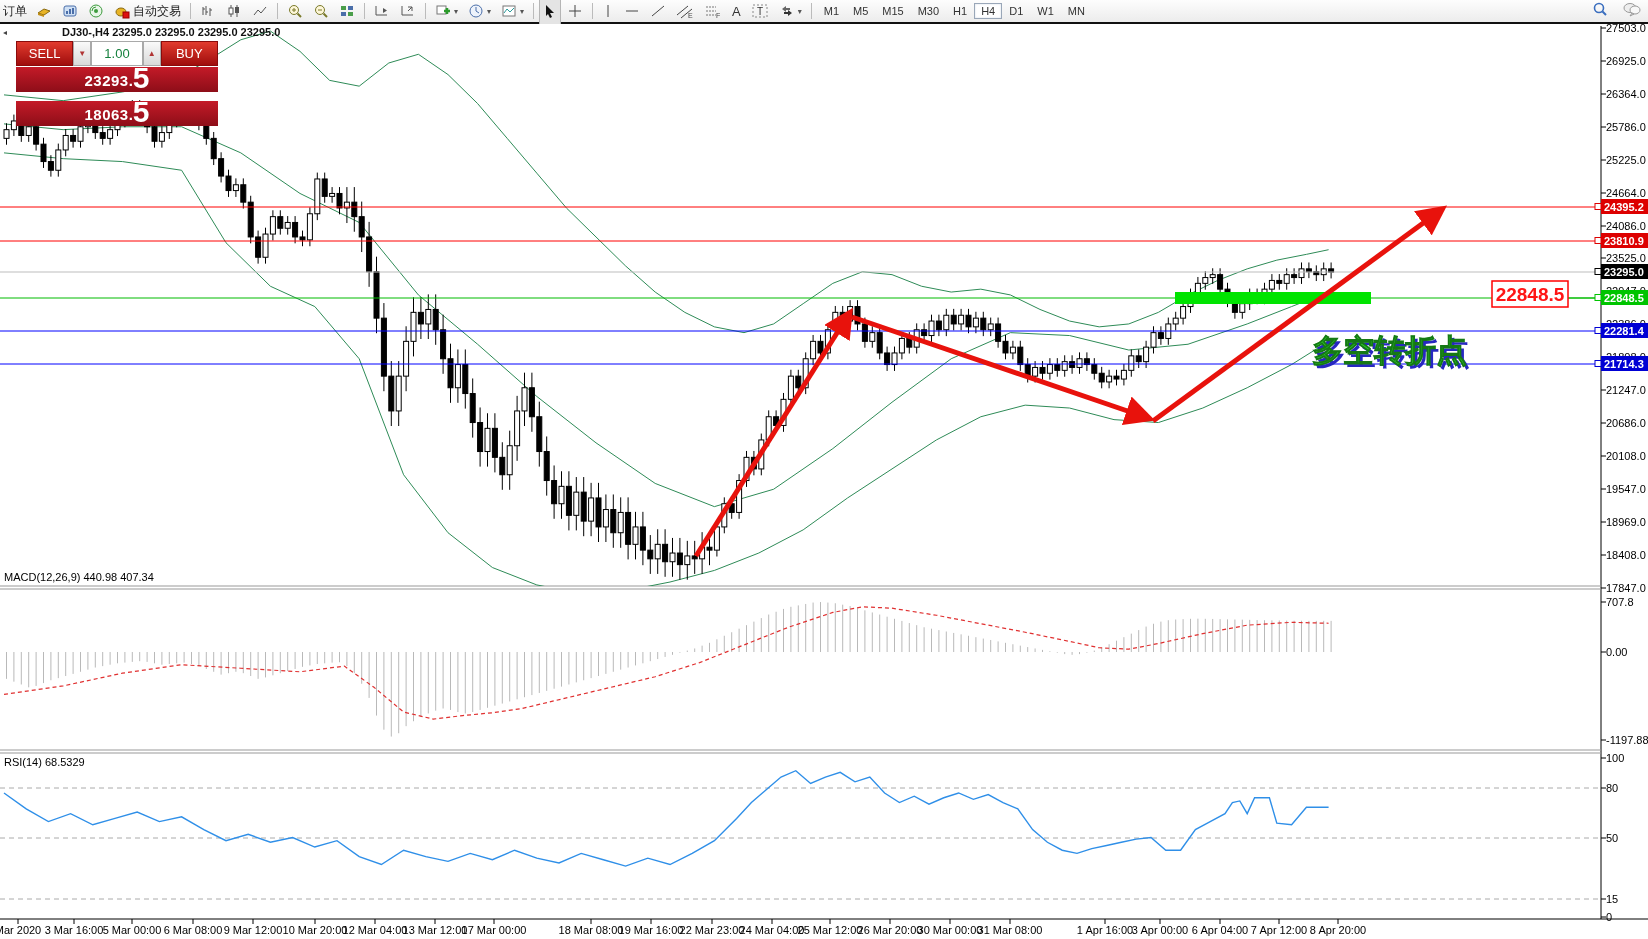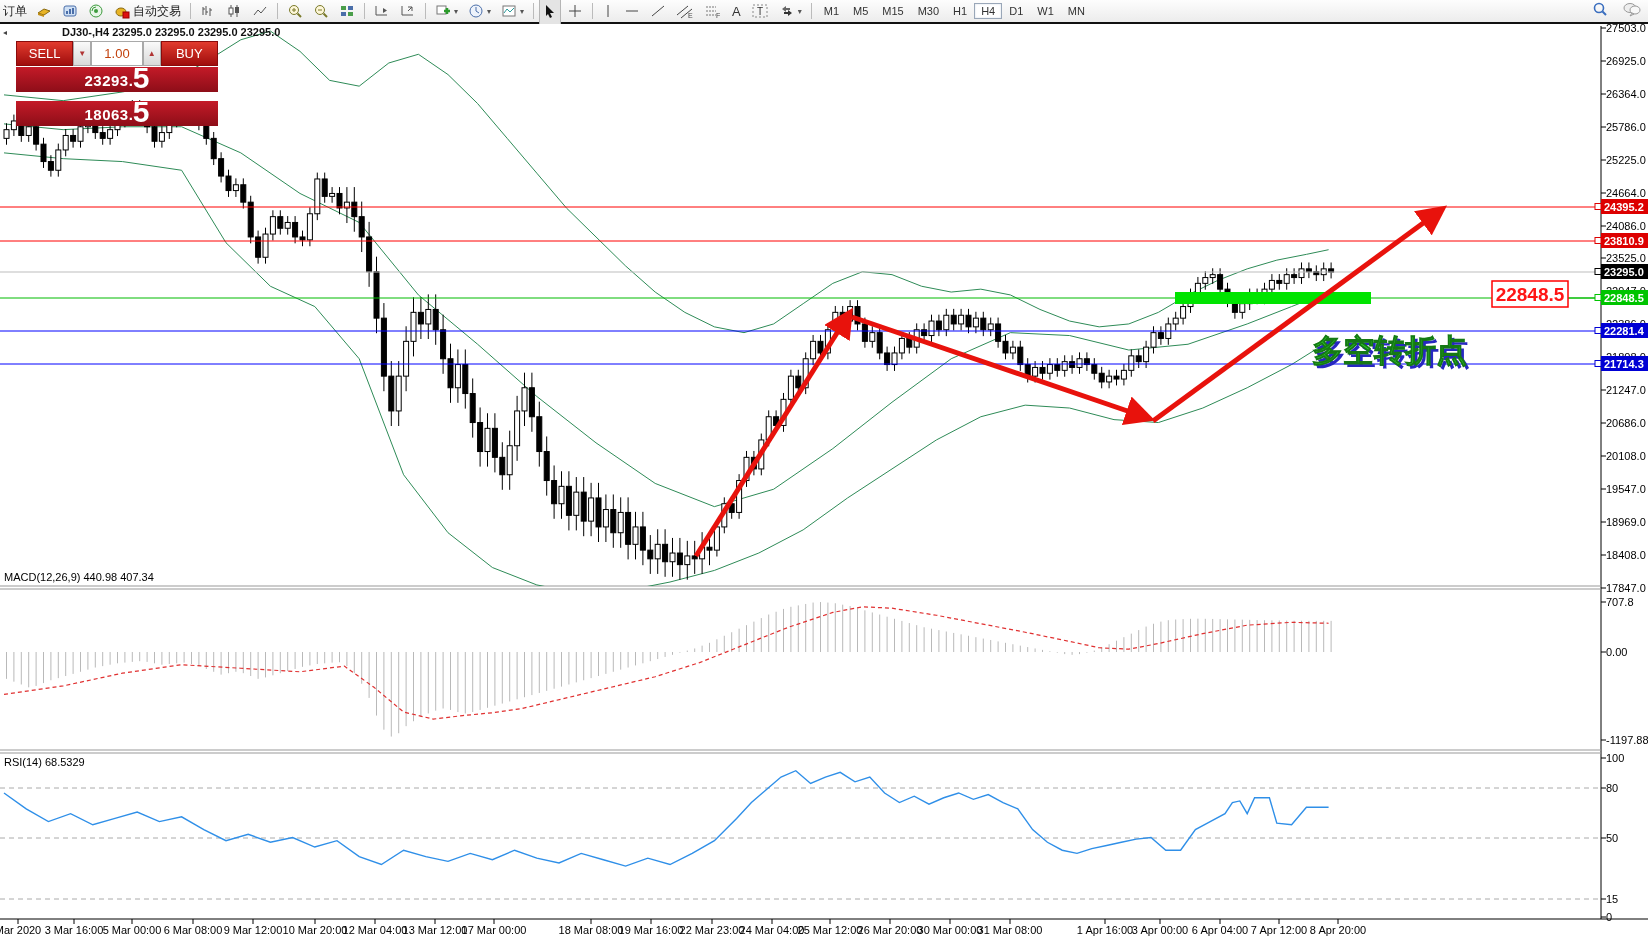--- a/index.html
+++ b/index.html
@@ -19,21 +19,21 @@
   
   #chart-title{position:absolute;left:14px;top:26px;font-size:11px;font-weight:bold;color:#111;margin-left:48px;}
   #collapse{position:absolute;left:3px;top:28px;font-size:8px;color:#444;}
   
   #trade{position:absolute;left:16px;top:41px;width:202px;z-index:5;}
   #trade .row1{display:flex;height:25px;}
   .tbtn{width:60px;color:#fff;font-size:13px;display:flex;align-items:center;justify-content:center;
     background:linear-gradient(#e23b2e,#9f0d0d);border:1px solid #8a0b0b;}
   .spin{width:17px;background:linear-gradient(#fafafa,#d9d9d9);border:1px solid #a9a9a9;
     display:flex;align-items:center;justify-content:center;font-size:8px;color:#b03333;}
-  .vol{width:54px;background:#fff;border:1px solid #a9a9a9;font-size:13px;color:#c2410c;
+  .vol{width:54px;background:#fff;border:1px solid #a9a9a9;font-size:13px;color:#15803d;
     display:flex;align-items:center;justify-content:center;}
   #trade .row2{display:flex;height:37px;margin-top:1px;gap:9px;flex-direction:column;}
   .pricebox{flex:1;background:linear-gradient(#c41a28,#8d0e18);color:#fff;display:flex;
     align-items:flex-end;justify-content:center;padding-bottom:3px;}
   .pmain{font-size:15px;font-weight:bold;letter-spacing:0.5px;}
   .pdot{font-size:15px;font-weight:bold;}
   .ppip{font-size:30px;font-weight:bold;line-height:22px;}
   svg text{font-family:"Liberation Sans","DejaVu Sans",sans-serif;}
 </style>
 </head>

